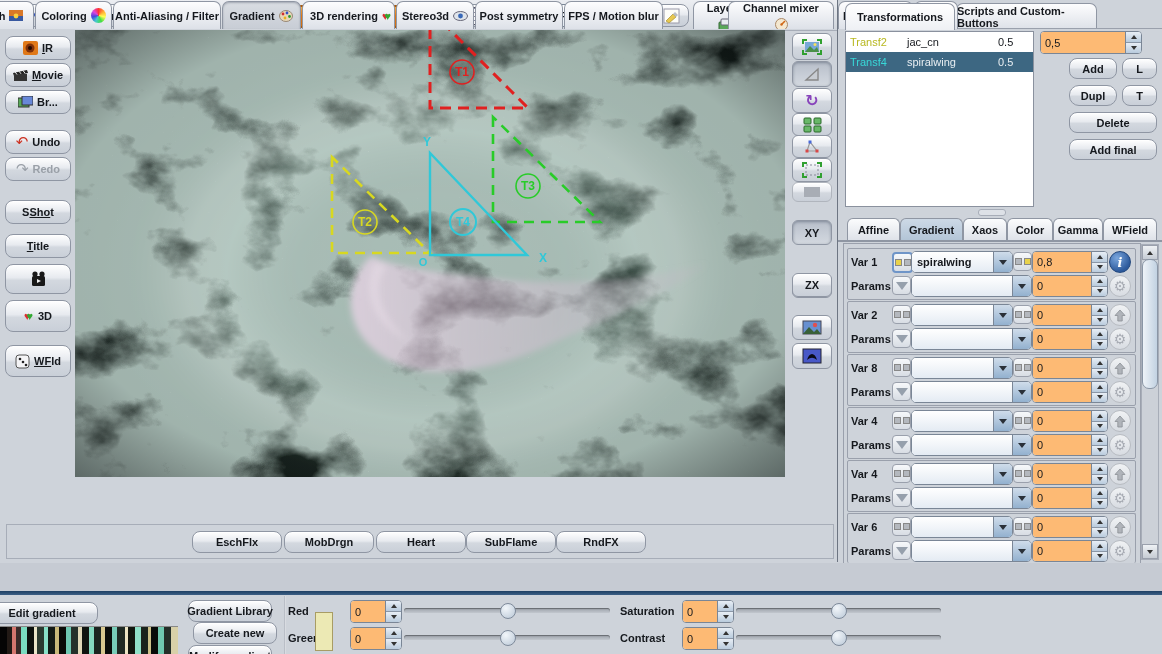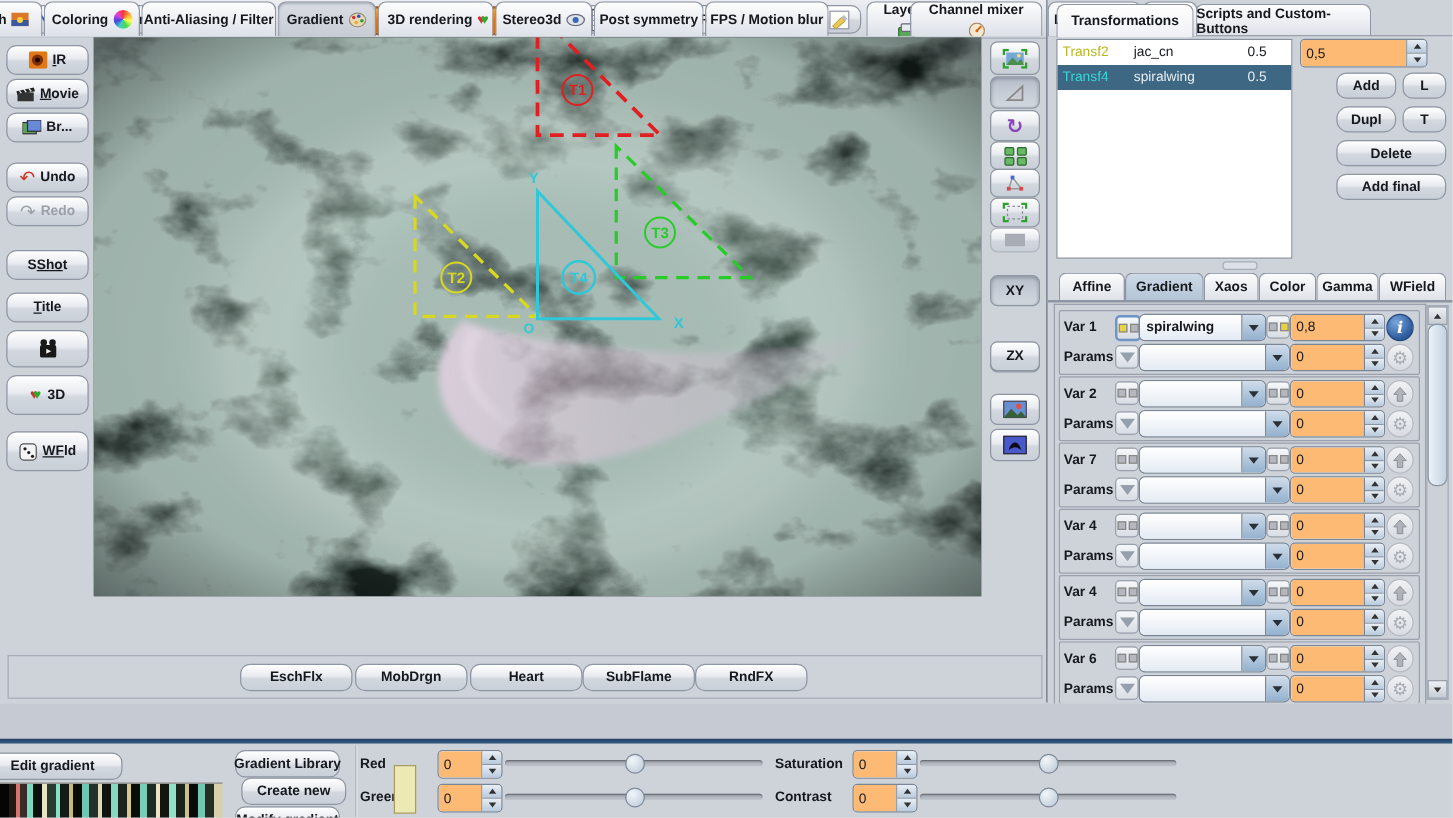--- a/index.html
+++ b/index.html
@@ -576,21 +576,21 @@
         <span class="tup"></span>
       </i>
       <i>
         <span class="tdn"></span>
       </i>
     </span>
 </div>
 <span class="roundb ghost gear" style="left:1109px;top:328px;">⚙</span>
 
 <div class="vgroup" style="top:354px;"></div>
-<span class="vlabel" style="left:851px;top:358px;">Var 7</span>
+<span class="vlabel" style="left:851px;top:358px;">Var 8</span>
 <span class="minib" style="left:892px;top:358px;">
     <s class="sq-g"></s>
     <s class="sq-g"></s>
   </span>
 <div class="combo" style="left:911px;top:357px;width:100px;height:20px;">
   <span class="field"></span>
     <span class="arrow">
       <span class="caret"></span>
     </span>
 </div>

